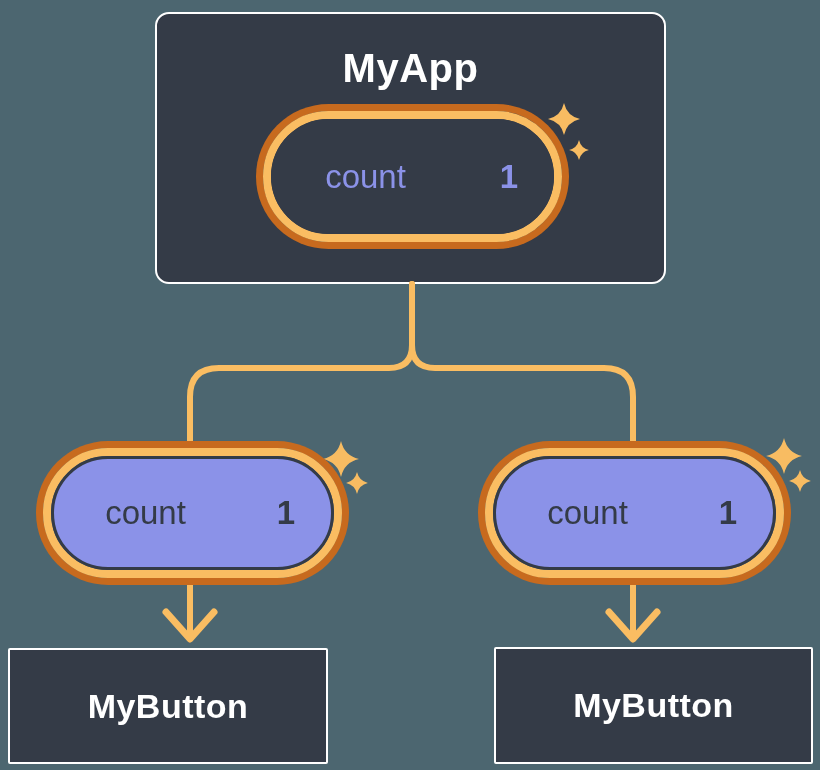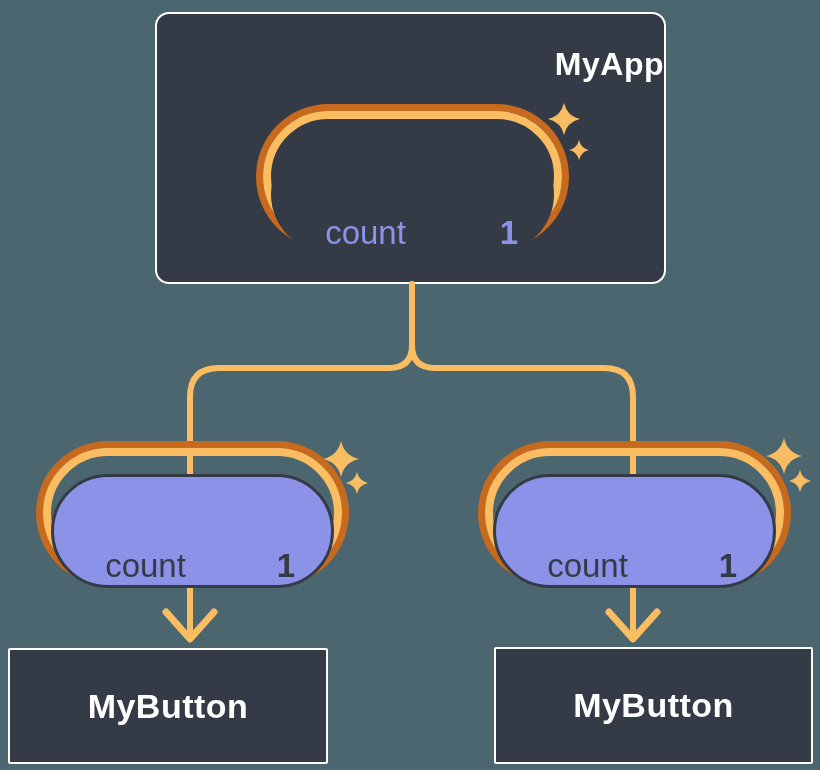--- a/index.html
+++ b/index.html
@@ -7,35 +7,35 @@
     --ring-outer:#C76A1E; --ring-inner:#FABD62; --wire:#FABD62; --sparkle:#F8BC62;
     --state-fill:#8B92E8; --state-text-dark:#343B47; --state-text-light:#8B92E8;
   }
   html,body{margin:0;padding:0;}
   body{background:var(--background);font-family:"Liberation Sans",sans-serif;}
   .canvas{position:relative;width:820px;height:770px;background:var(--background);overflow:hidden;}
 
   .node{position:absolute;box-sizing:border-box;background:var(--node-fill);
         border:2px solid var(--node-border);color:var(--node-text);}
   .root-node{left:155px;top:12px;width:511px;height:272px;border-radius:14px;}
-  .root-title{margin-top:32px;text-align:right;font-size:32px;font-weight:600;letter-spacing:.5px;}
+  .root-title{margin-top:32px;text-align:center;font-size:40px;font-weight:600;letter-spacing:.5px;}
   .leaf-node{display:flex;align-items:center;justify-content:center;border-radius:2px;
              font-size:34px;font-weight:600;letter-spacing:.5px;}
   .leaf-left{left:8px;top:648px;width:320px;height:116px;}
   .leaf-right{left:494px;top:647px;width:319px;height:117px;}
 
   .wires{position:absolute;left:0;top:0;width:820px;height:770px;pointer-events:none;}
   .wire{fill:none;stroke:var(--wire);stroke-width:6;stroke-linecap:round;}
   .arrowhead{fill:none;stroke:var(--wire);stroke-width:7;stroke-linecap:round;stroke-linejoin:round;}
   .sparkle{fill:var(--sparkle);}
 
   .pill{position:absolute;box-sizing:border-box;border-radius:999px;
         border:8px solid var(--ring-inner);box-shadow:0 0 0 7px var(--ring-outer);}
   .pill-inner{width:100%;height:100%;box-sizing:border-box;border-radius:999px;
-              display:flex;align-items:flex-end;overflow:hidden;margin-top:18px;}
+              display:flex;align-items:center;overflow:hidden;}
   .top-pill{left:263px;top:111px;width:299px;height:131px;color:var(--state-text-light);}
   .top-pill .pill-inner{background:var(--node-fill);}
   .top-pill .divider{background:var(--ring-inner);}
   .purple{color:var(--state-text-dark);}
   .purple .pill-inner{background:var(--state-fill);border:3px solid var(--node-fill);}
   .purple .divider{background:var(--node-fill);}
   .pill-left{left:43px;top:448px;width:299px;height:130px;}
   .pill-right{left:485px;top:448px;width:299px;height:130px;}
   .cell{display:flex;align-items:center;justify-content:center;font-size:33px;}
   .cell.label{flex:1;font-weight:500;}

